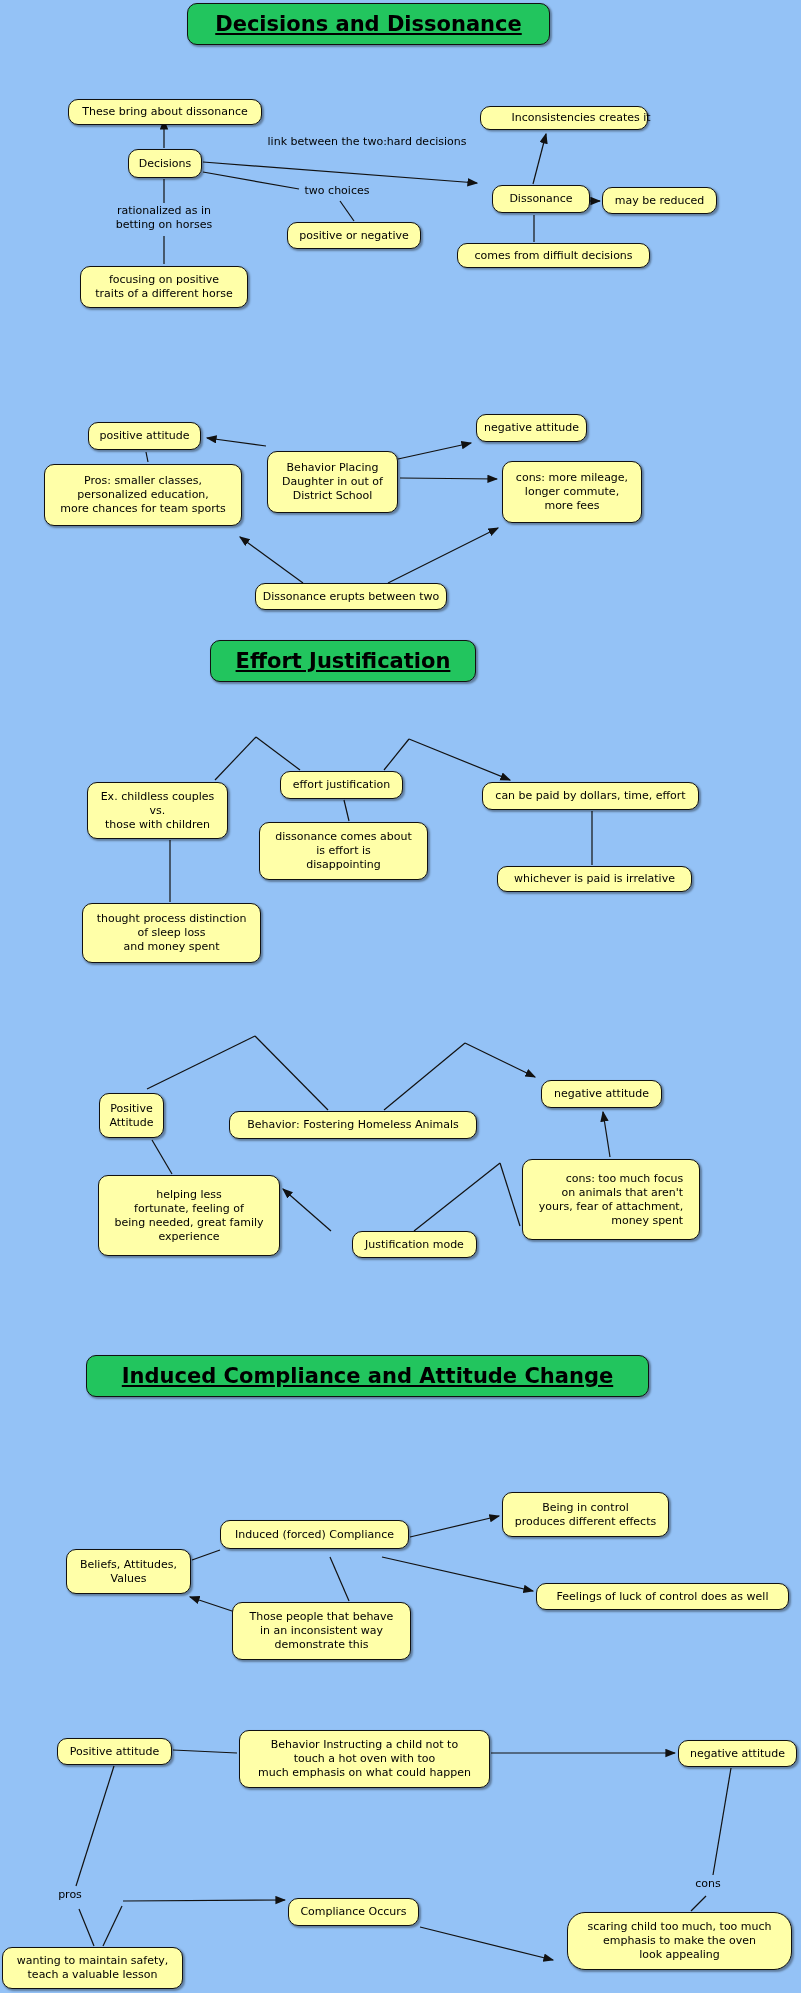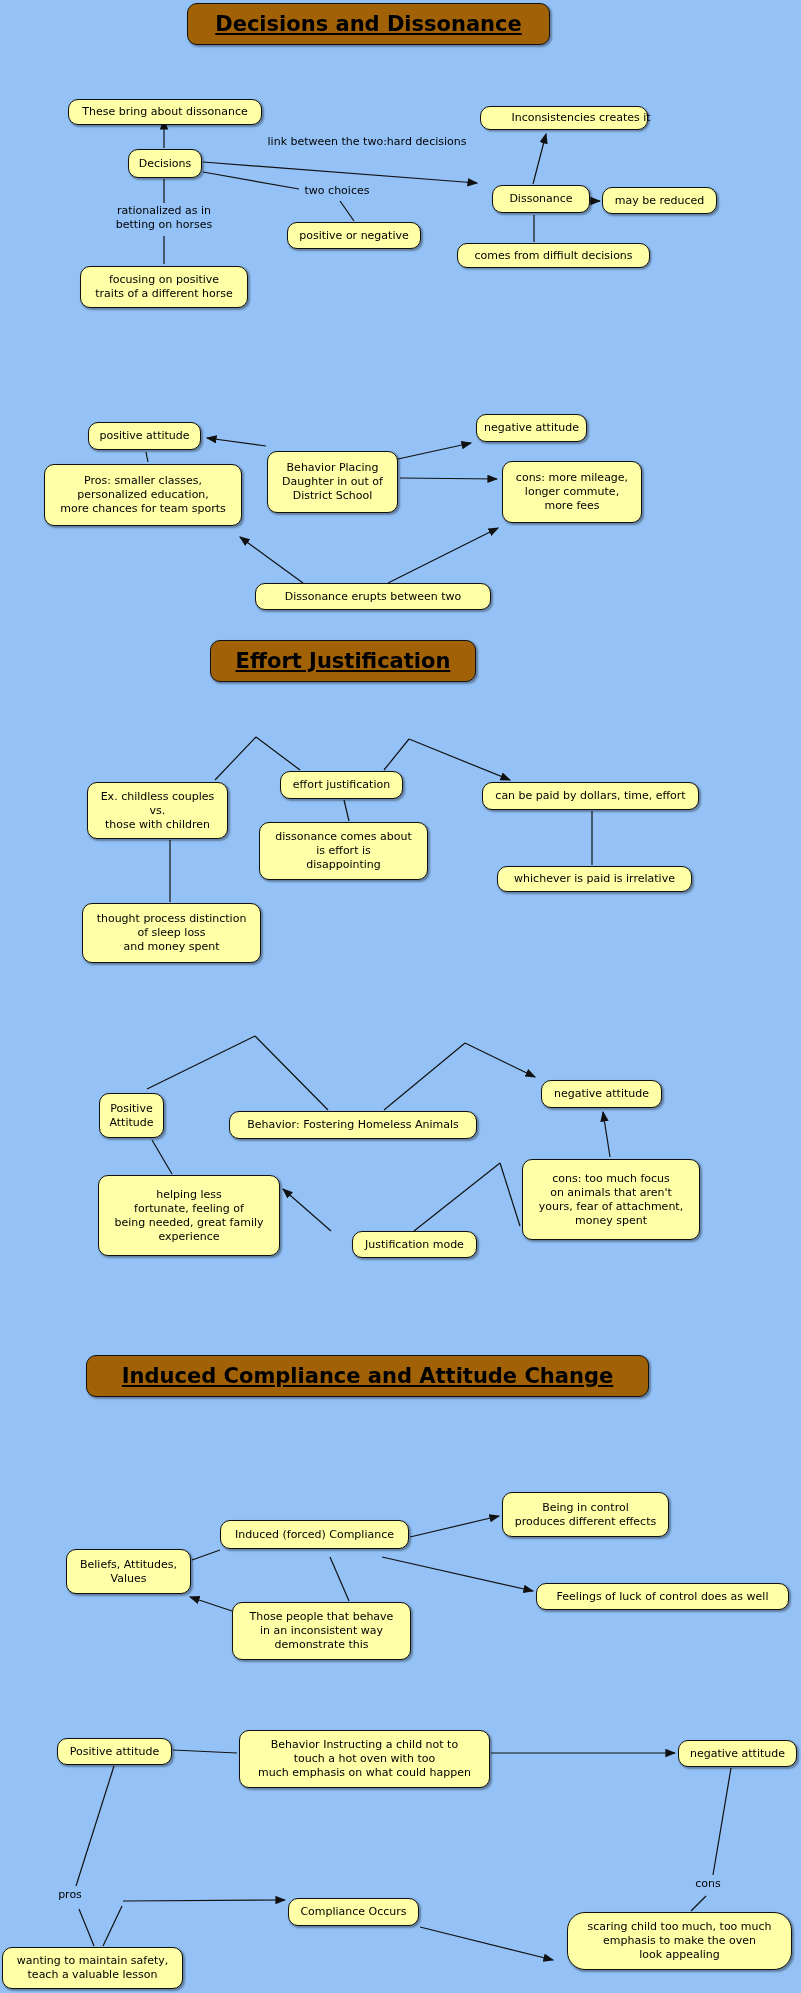--- a/index.html
+++ b/index.html
@@ -20,21 +20,21 @@
   .box {
     background:#ffffa8;
     border:1.4px solid #111;
     border-radius:10px;
     font-size:11px; line-height:14px;
     padding:3px 6px;
     white-space:pre;
     box-shadow:1.5px 1.5px 2px rgba(0,0,0,0.35);
   }
   .title {
-    background:#a16207;
+    background:#22c55e;
     border:1.7px solid #111;
     border-radius:10px;
     font-size:21px; font-weight:bold; text-decoration:underline;
     padding:8px 10px;
     white-space:pre;
     box-shadow:1.5px 1.5px 2px rgba(0,0,0,0.35);
   }
   .label {
     font-size:11px; line-height:14px;
     white-space:pre;
@@ -116,21 +116,21 @@
     <div class="node box" style="left: 267px; top: 451px; width: 131px; min-height: 62px;">Behavior Placing
 Daughter in out of
 District School</div>
     <div class="node box" style="left: 476px; top: 414px; width: 111px; min-height: 28px;">negative attitude</div>
     <div class="node box" style="left: 502px; top: 461px; width: 140px; min-height: 62px;">cons: more mileage,
 longer commute,
 more fees</div>
     <div class="node box" style="left: 44px; top: 464px; width: 198px; min-height: 62px;">Pros: smaller classes,
 personalized education,
 more chances for team sports</div>
-    <div class="node box" style="left: 255px; top: 583px; width: 236px; min-height: 27px;">Dissonance erupts between two</div>
+    <div class="node box" style="left: 255px; top: 583px; width: 192px; min-height: 27px;">Dissonance erupts between two</div>
     <div class="node title" style="left: 210px; top: 640px; width: 266px; min-height: 34px;">Effort Justification</div>
     <div class="node box" style="left: 87px; top: 782px; width: 141px; min-height: 57px;">Ex. childless couples
 vs.
 those with children</div>
     <div class="node box" style="left: 280px; top: 771px; width: 123px; min-height: 28px;">effort justification</div>
     <div class="node box" style="left: 482px; top: 782px; width: 217px; min-height: 28px;">can be paid by dollars, time, effort</div>
     <div class="node box" style="left: 259px; top: 822px; width: 169px; min-height: 58px;">dissonance comes about
 is effort is
 disappointing</div>
     <div class="node box" style="left: 497px; top: 866px; width: 195px; min-height: 26px;">whichever is paid is irrelative</div>
@@ -139,21 +139,21 @@
 and money spent</div>
     <div class="node box" style="left: 99px; top: 1093px; width: 65px; min-height: 45px;">Positive
 Attitude</div>
     <div class="node box" style="left: 229px; top: 1111px; width: 248px; min-height: 28px;">Behavior: Fostering Homeless Animals</div>
     <div class="node box" style="left: 541px; top: 1080px; width: 121px; min-height: 28px;">negative attitude</div>
     <div class="node box" style="left: 98px; top: 1175px; width: 182px; min-height: 81px;">helping less
 fortunate, feeling of
 being needed, great family
 experience</div>
     <div class="node box" style="left: 325px; top: 1231px; width: 125px; min-height: 27px; margin-left: 27px;">Justification mode</div>
-    <div class="node box" style="left: 522px; top: 1159px; width: 178px; min-height: 81px;">cons: too much focus
+    <div class="node box" style="left: 522px; top: 1159px; width: 178px; min-height: 81px; text-align: right;">cons: too much focus
 on animals that aren't
 yours, fear of attachment,
 money spent</div>
     <div class="node title" style="left: 86px; top: 1355px; width: 563px; min-height: 36px;">Induced Compliance and Attitude Change</div>
     <div class="node box" style="left: 502px; top: 1492px; width: 167px; min-height: 45px;">Being in control
 produces different effects</div>
     <div class="node box" style="left: 220px; top: 1520px; width: 189px; min-height: 29px;">Induced (forced) Compliance</div>
     <div class="node box" style="left: 66px; top: 1549px; width: 125px; min-height: 45px;">Beliefs, Attitudes,
 Values</div>
     <div class="node box" style="left: 536px; top: 1583px; width: 253px; min-height: 27px;">Feelings of luck of control does as well</div>

